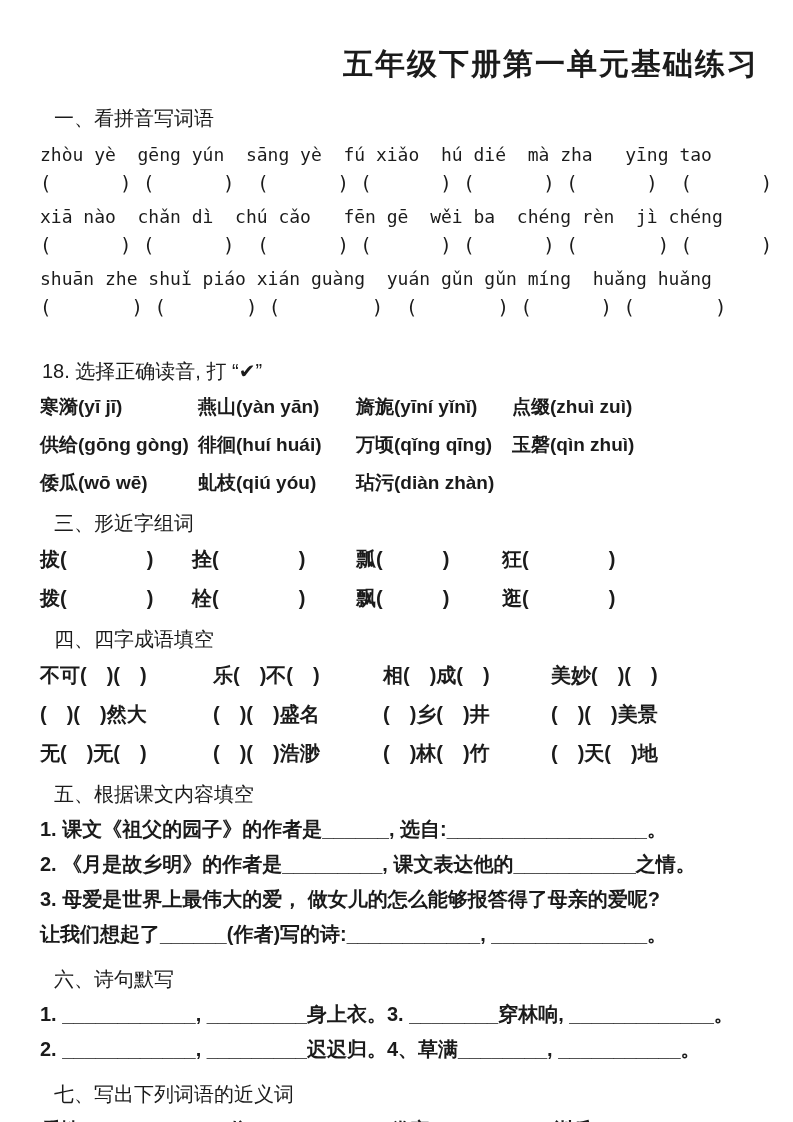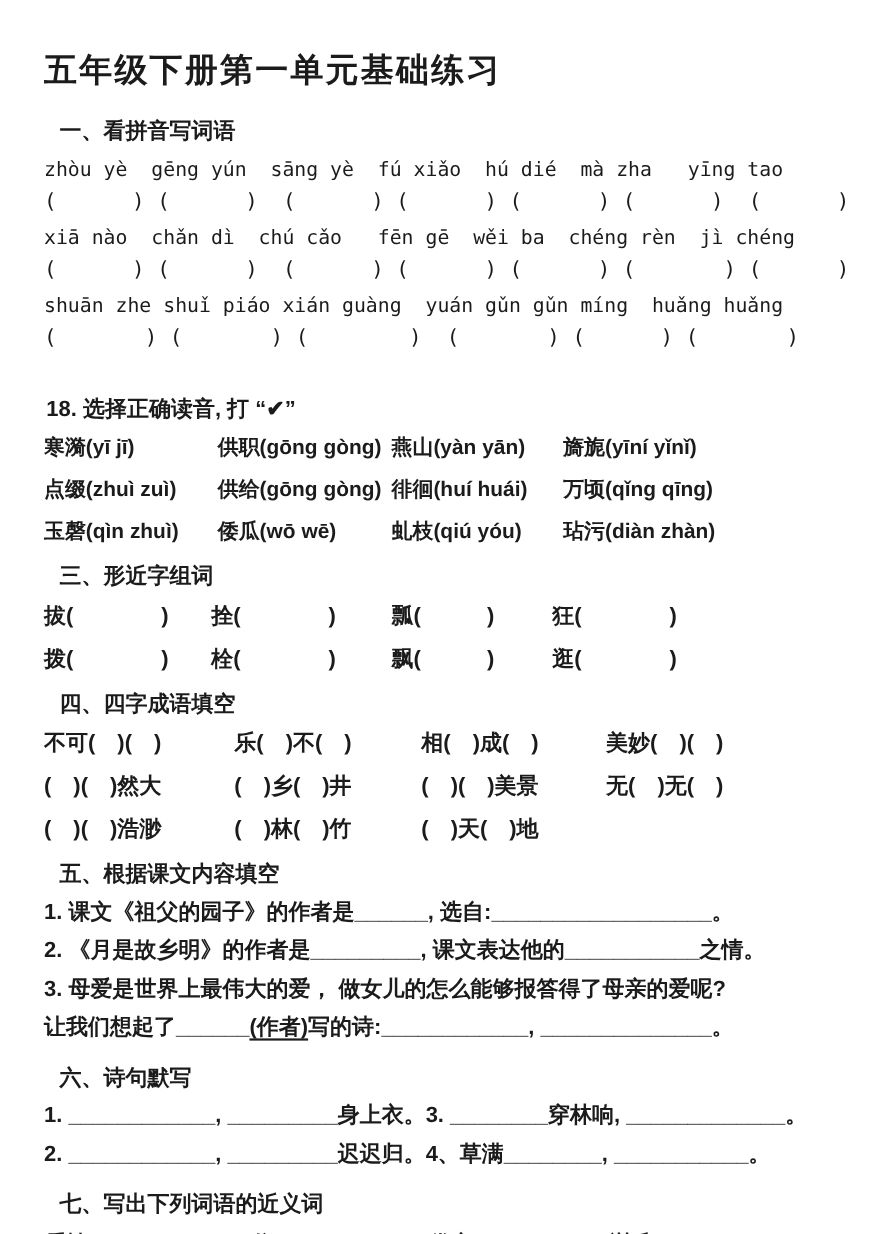--- a/index.html
+++ b/index.html
@@ -8,43 +8,43 @@
     min-height: 1122px;
     box-sizing: border-box;
     background: #ffffff;
     color: #1b1b1b;
     padding: 38px 34px 28px 40px;
     font-family: "Liberation Sans", sans-serif;
     font-weight: 600;
     overflow: hidden;
   }
   .title {
-    text-align: left;
+    text-align: right;
     font-size: 30px;
     font-weight: 800;
     letter-spacing: 2px;
     margin: 6px 0 20px 0;
   }
   .h {
     font-size: 20px;
-    font-weight: 700;
+    font-weight: 400;
     margin: 14px 0 4px 0;
     padding-left: 14px;
   }
   .h0 { padding-left: 2px; margin-top: 40px; }
   .mono { font-family: "DejaVu Sans Mono", monospace; white-space: pre; font-weight: 500; }
   .pinyin { font-size: 18px; margin-top: 12px; }
   .parens { font-size: 19px; margin-top: 7px; }
   .grid4 { display: grid; row-gap: 12px; margin-top: 9px; font-size: 19px; }
   .g-s2 { grid-template-columns: 158px 158px 156px auto; }
   .g-s3 { grid-template-columns: 152px 164px 146px auto; font-size: 20px; }
   .g-s4 { grid-template-columns: 173px 170px 168px auto; font-size: 20px; }
   .g-s7 { grid-template-columns: 187px 162px 163px auto; padding-left: 2px; row-gap: 5px; }
   .line { font-size: 20px; line-height: 35px; margin: 0; white-space: pre; }
-  .u { text-decoration: underline; text-underline-offset: 4px; margin-top: 32px; }
+  .u { text-underline-offset: 4px; margin-top: 32px; }
   .cell { white-space: pre; }
 </style>
 </head>
 <body>
 
 <div class="page">
 
   <h1 class="title">五年级下册第一单元基础练习</h1>
 
   <div>
@@ -54,21 +54,20 @@
     <div class="mono pinyin">xiā nào  chǎn dì  chú cǎo   fēn gē  wěi ba  chéng rèn  jì chéng</div>
     <div class="mono parens">(      ) (      )  (      ) (      ) (      ) (       ) (      )</div>
     <div class="mono pinyin">shuān zhe shuǐ piáo xián guàng  yuán gǔn gǔn míng  huǎng huǎng</div>
     <div class="mono parens">(       ) (       ) (        )  (       ) (      ) (       )</div>
   </div>
 
   <div>
     <div class="h h0">18. 选择正确读音, 打 “✔”</div>
     <div class="grid4 g-s2">
       <span class="cell">寒漪(yī jī)</span>
-      <span class="cell">供职(gōng gòng)</span>
       <span class="cell">燕山(yàn yān)</span>
       <span class="cell">旖旎(yīní yǐnǐ)</span>
       <span class="cell">点缀(zhuì zuì)</span>
       <span class="cell">供给(gōng gòng)</span>
       <span class="cell">徘徊(huí huái)</span>
       <span class="cell">万顷(qǐng qīng)</span>
       <span class="cell">玉磬(qìn zhuì)</span>
       <span class="cell">倭瓜(wō wē)</span>
       <span class="cell">虬枝(qiú yóu)</span>
       <span class="cell">玷污(diàn zhàn)</span>
@@ -90,20 +89,21 @@
   </div>
 
   <div>
     <div class="h">四、四字成语填空</div>
     <div class="grid4 g-s4">
       <span class="cell">不可(　)(　)</span>
       <span class="cell">乐(　)不(　)</span>
       <span class="cell">相(　)成(　)</span>
       <span class="cell">美妙(　)(　)</span>
       <span class="cell">(　)(　)然大</span>
+      <span class="cell">(　)(　)盛名</span>
       <span class="cell">(　)乡(　)井</span>
       <span class="cell">(　)(　)美景</span>
       <span class="cell">无(　)无(　)</span>
       <span class="cell">(　)(　)浩渺</span>
       <span class="cell">(　)林(　)竹</span>
       <span class="cell">(　)天(　)地</span>
     </div>
   </div>
 
   <div>

